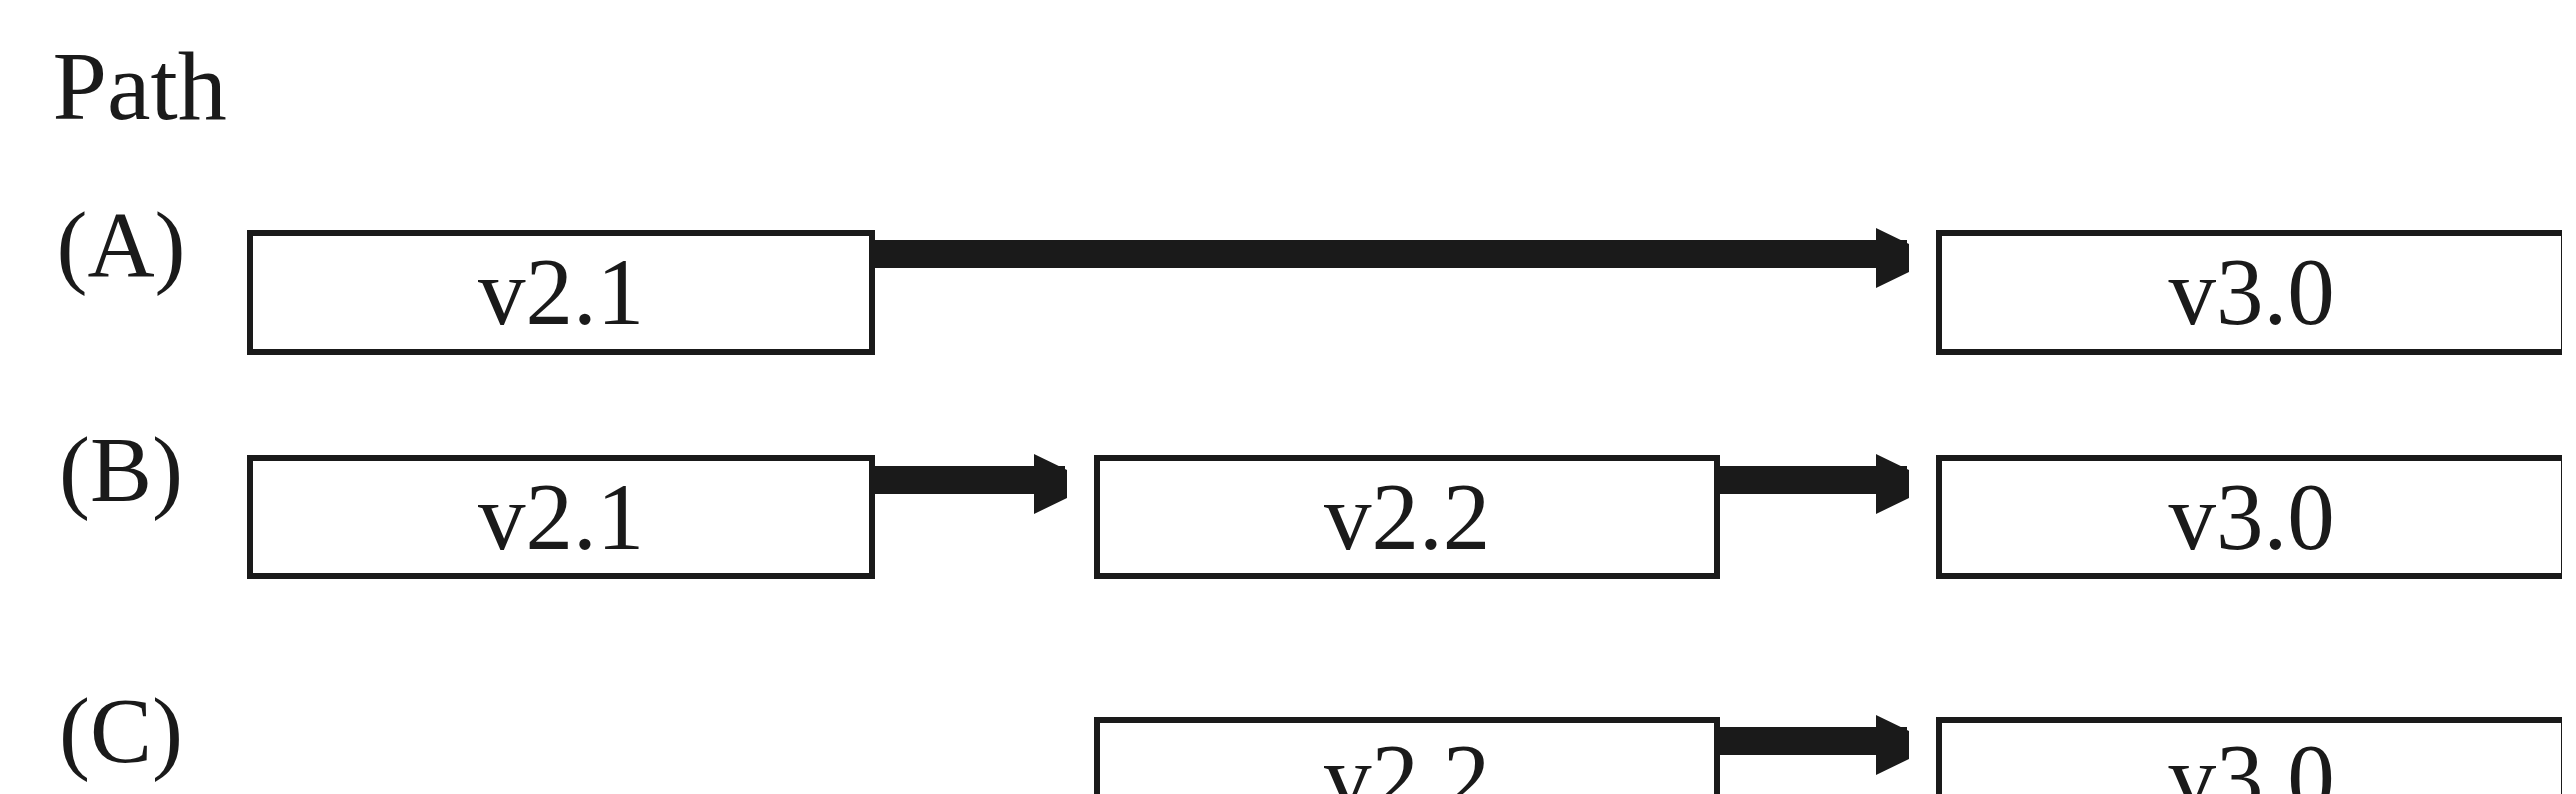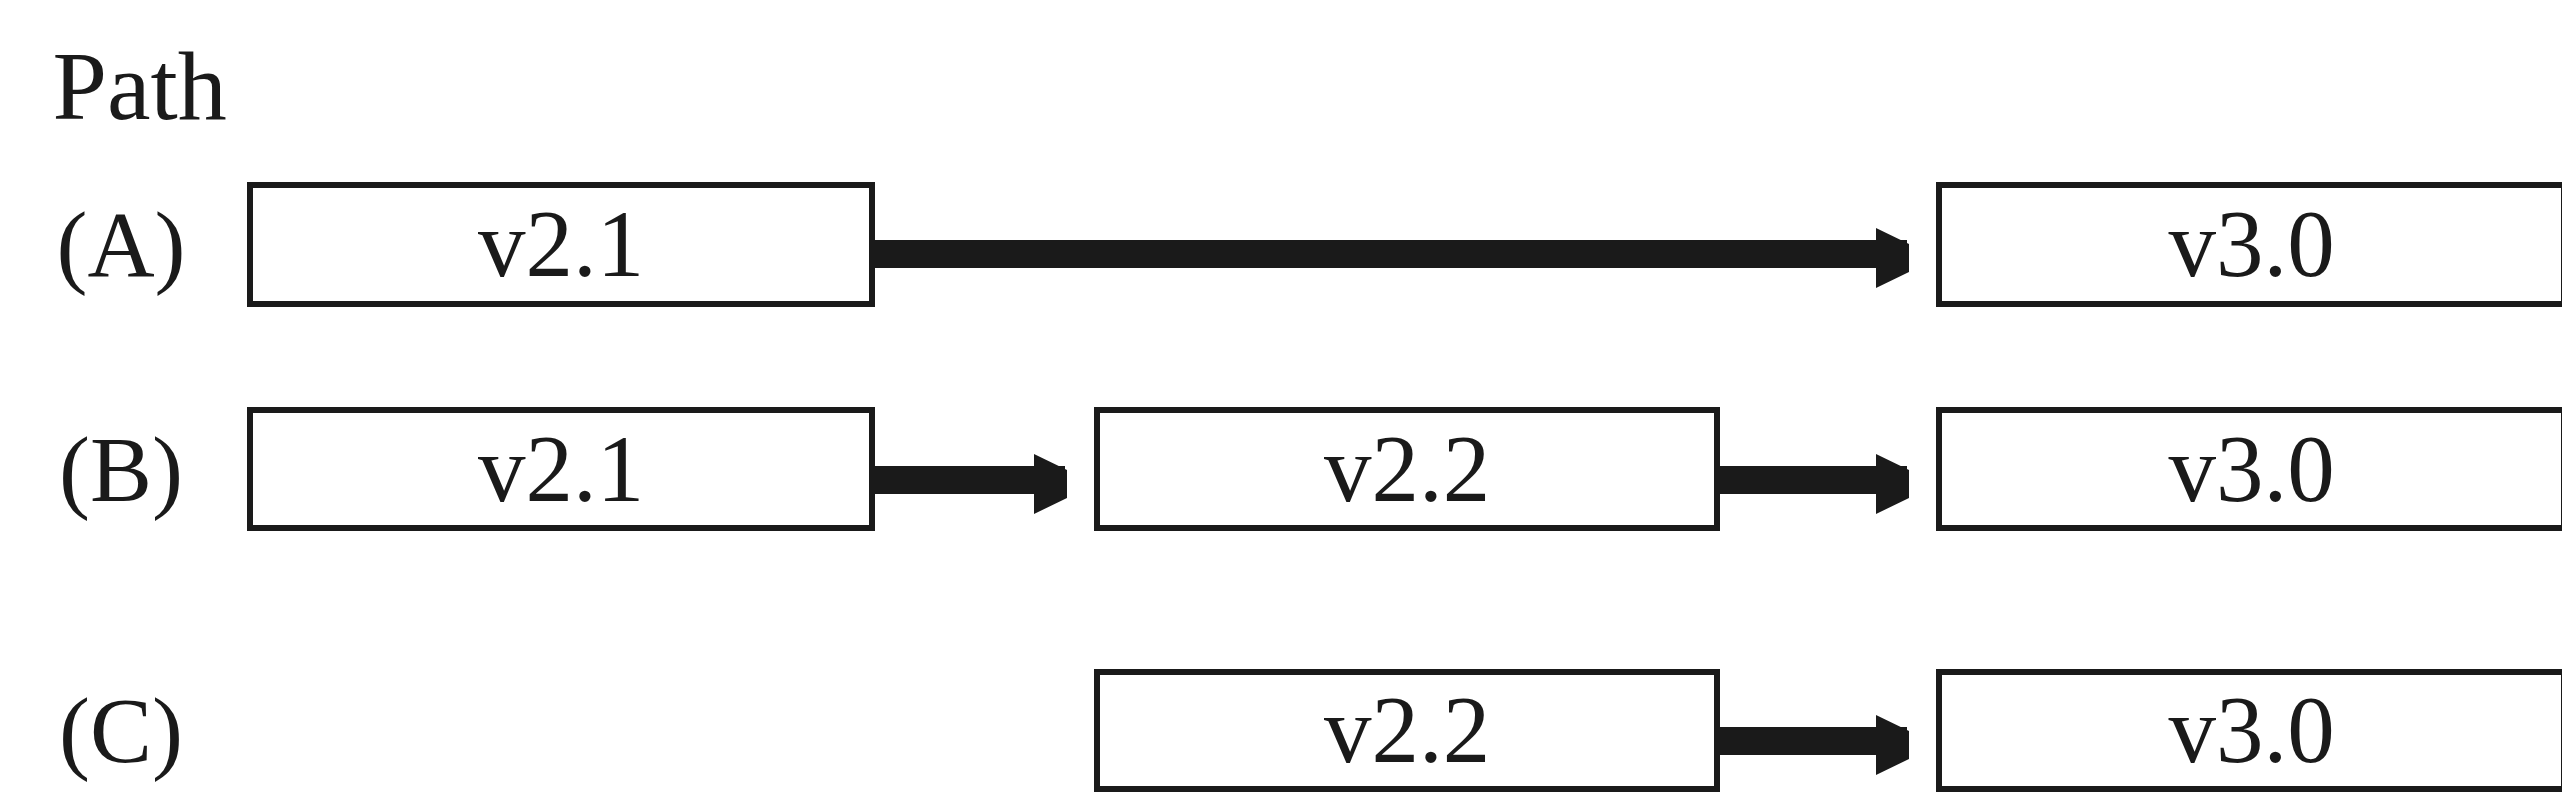--- a/index.html
+++ b/index.html
@@ -39,20 +39,21 @@
     line-height: 1;
     color: var(--ink);
   }
   .node {
     position: absolute;
     border: 6.1px solid var(--ink);
     background: var(--background);
     display: flex;
     align-items: center;
     justify-content: center;
+    margin-top: 48px;
   }
   .nodetext {
     font-size: 95px;
     line-height: 1;
     color: var(--ink);
     white-space: nowrap;
   }
   .arrow {
     position: absolute;
     height: 35px;

